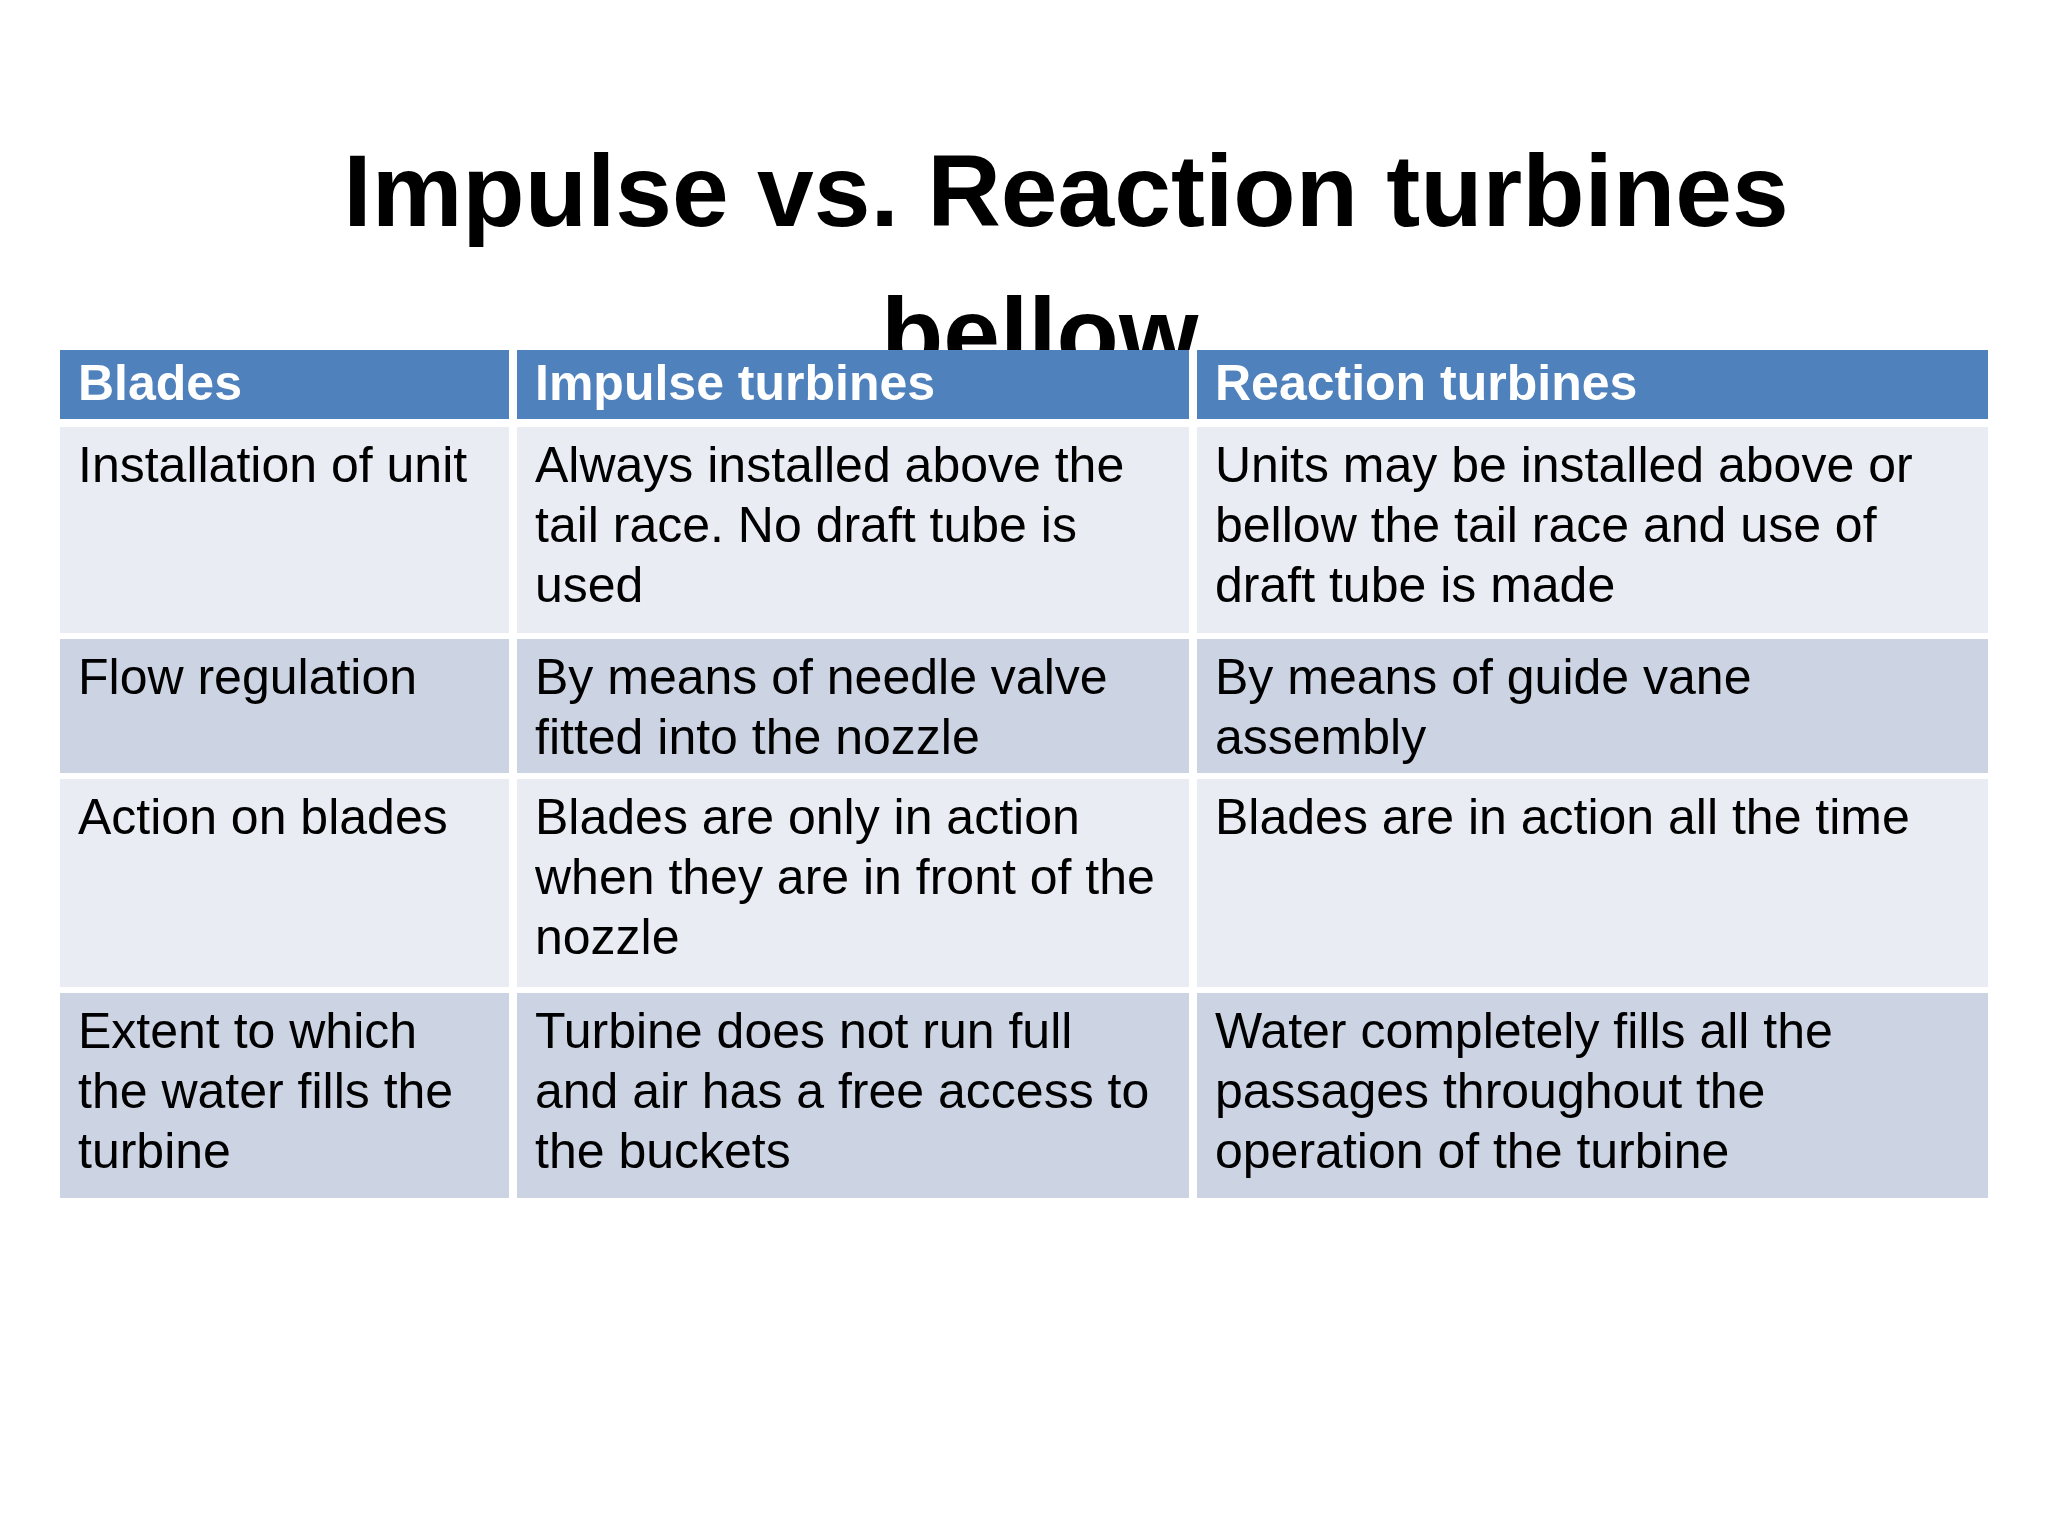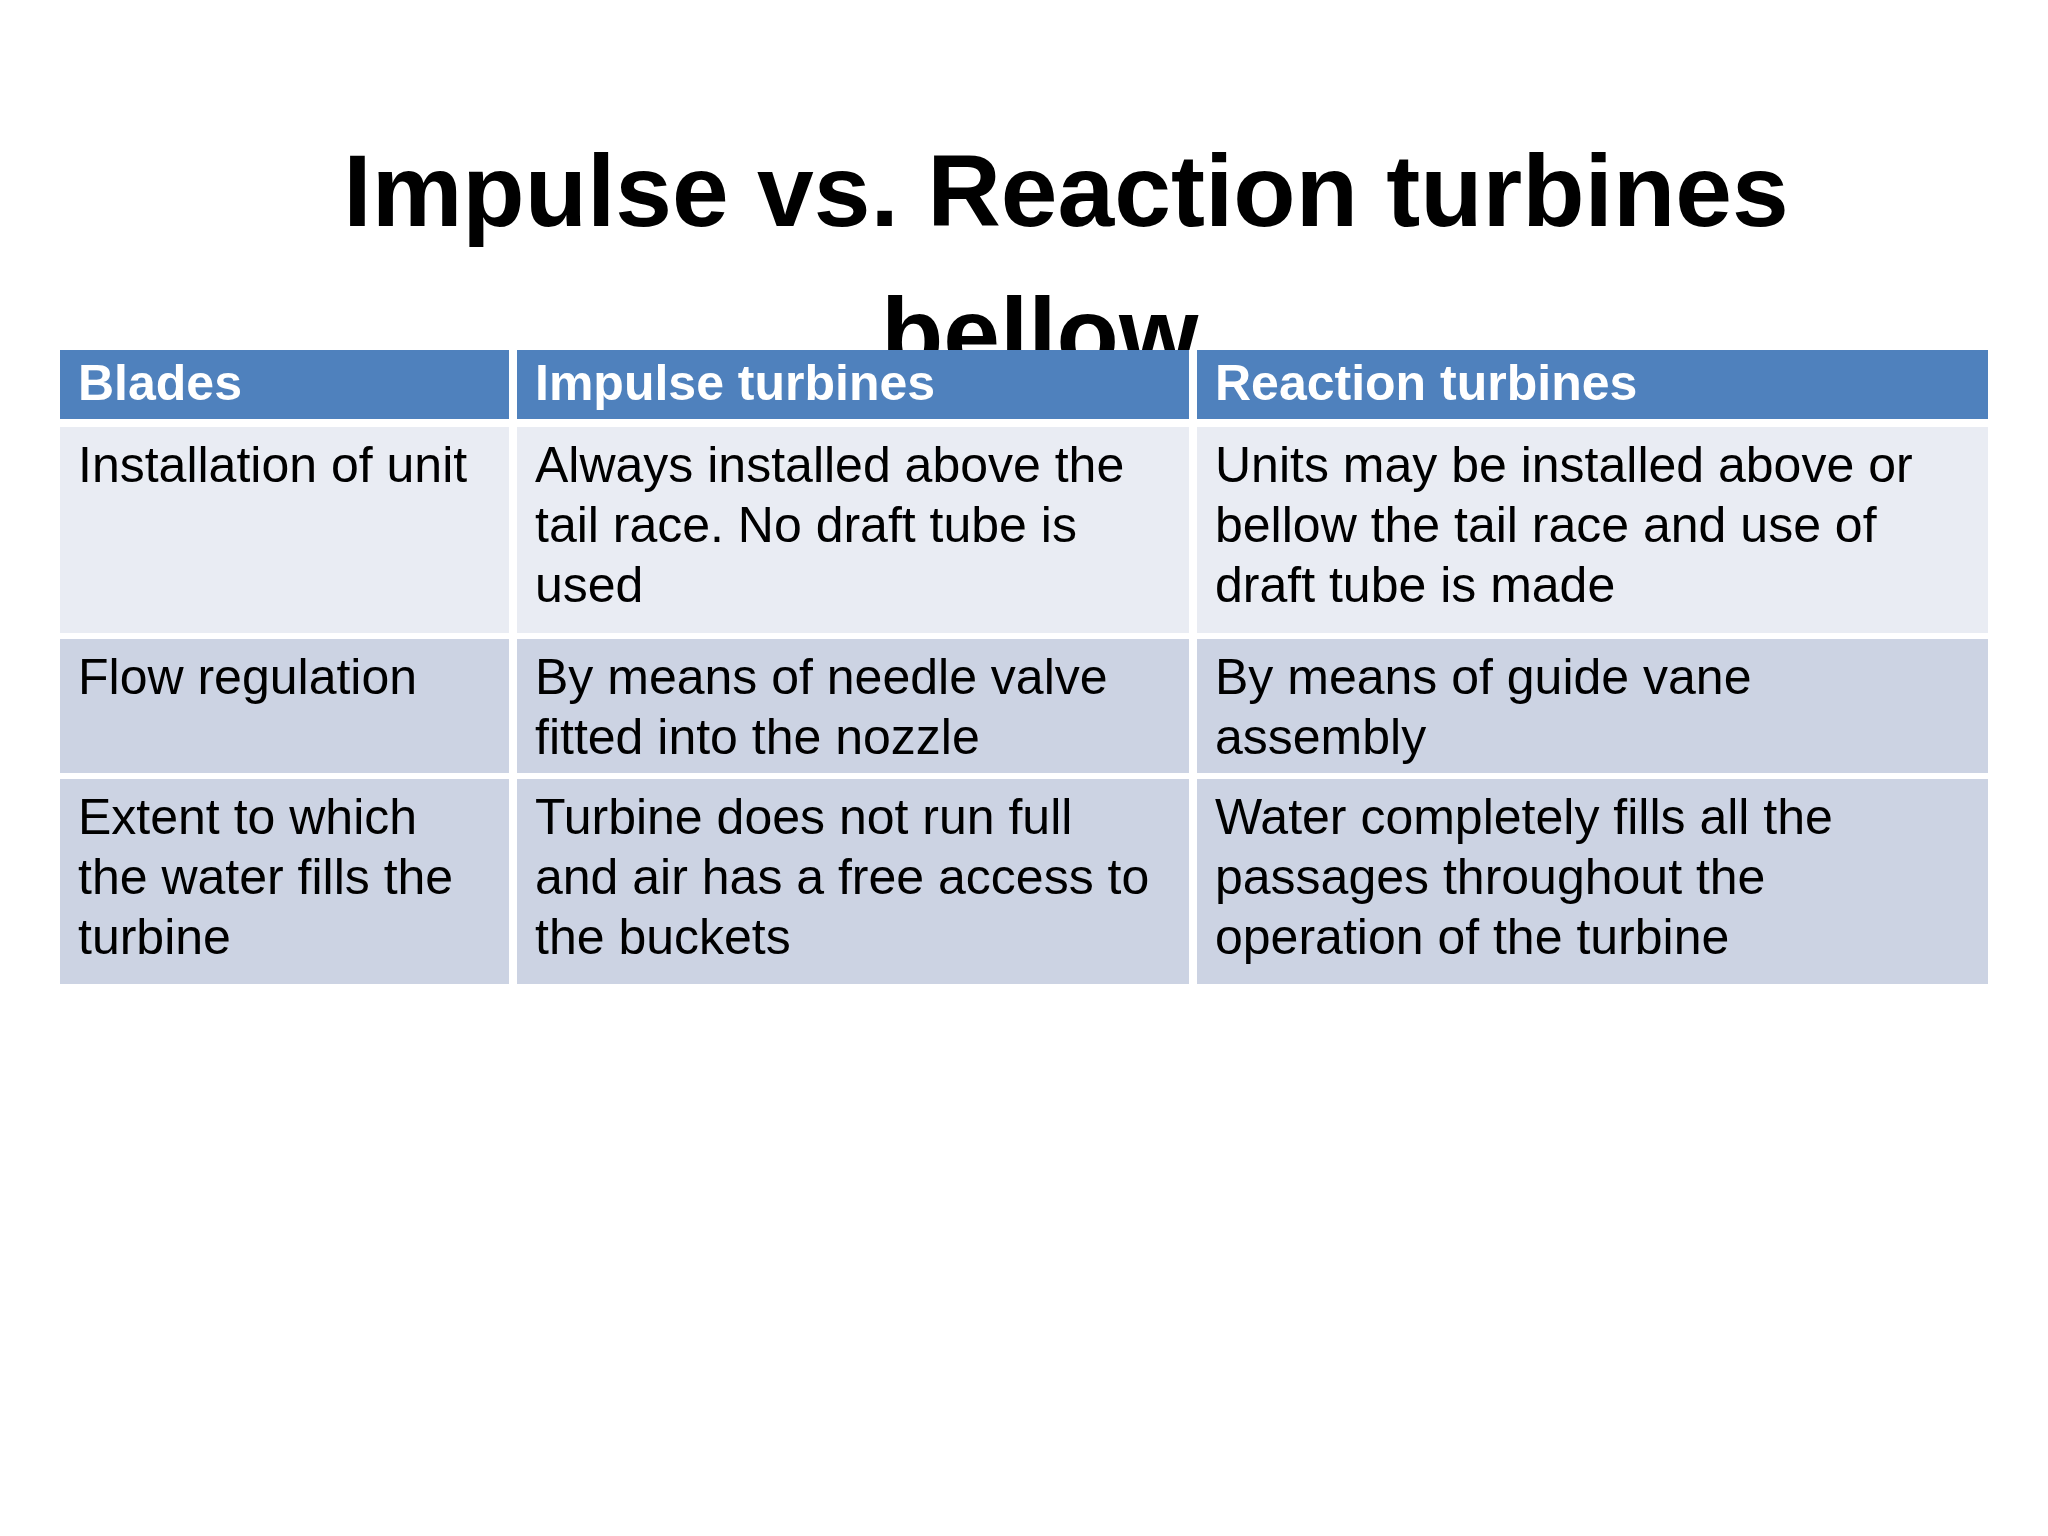--- a/index.html
+++ b/index.html
@@ -108,20 +108,27 @@
 bellow the tail race and use of
 draft tube is made</td>
       </tr>
       <tr class="r3 band-dark">
         <td>Flow regulation</td>
         <td>By means of needle valve
 fitted into the nozzle</td>
         <td>By means of guide vane
 assembly</td>
       </tr>
+      <tr class="r4 band-light">
+        <td>Action on blades</td>
+        <td>Blades are only in action
+when they are in front of the
+nozzle</td>
+        <td>Blades are in action all the time</td>
+      </tr>
       <tr class="r5 band-dark">
         <td>Extent to which
 the water fills the
 turbine</td>
         <td>Turbine does not run full
 and air has a free access to
 the buckets</td>
         <td>Water completely fills all the
 passages throughout the
 operation of the turbine</td>

